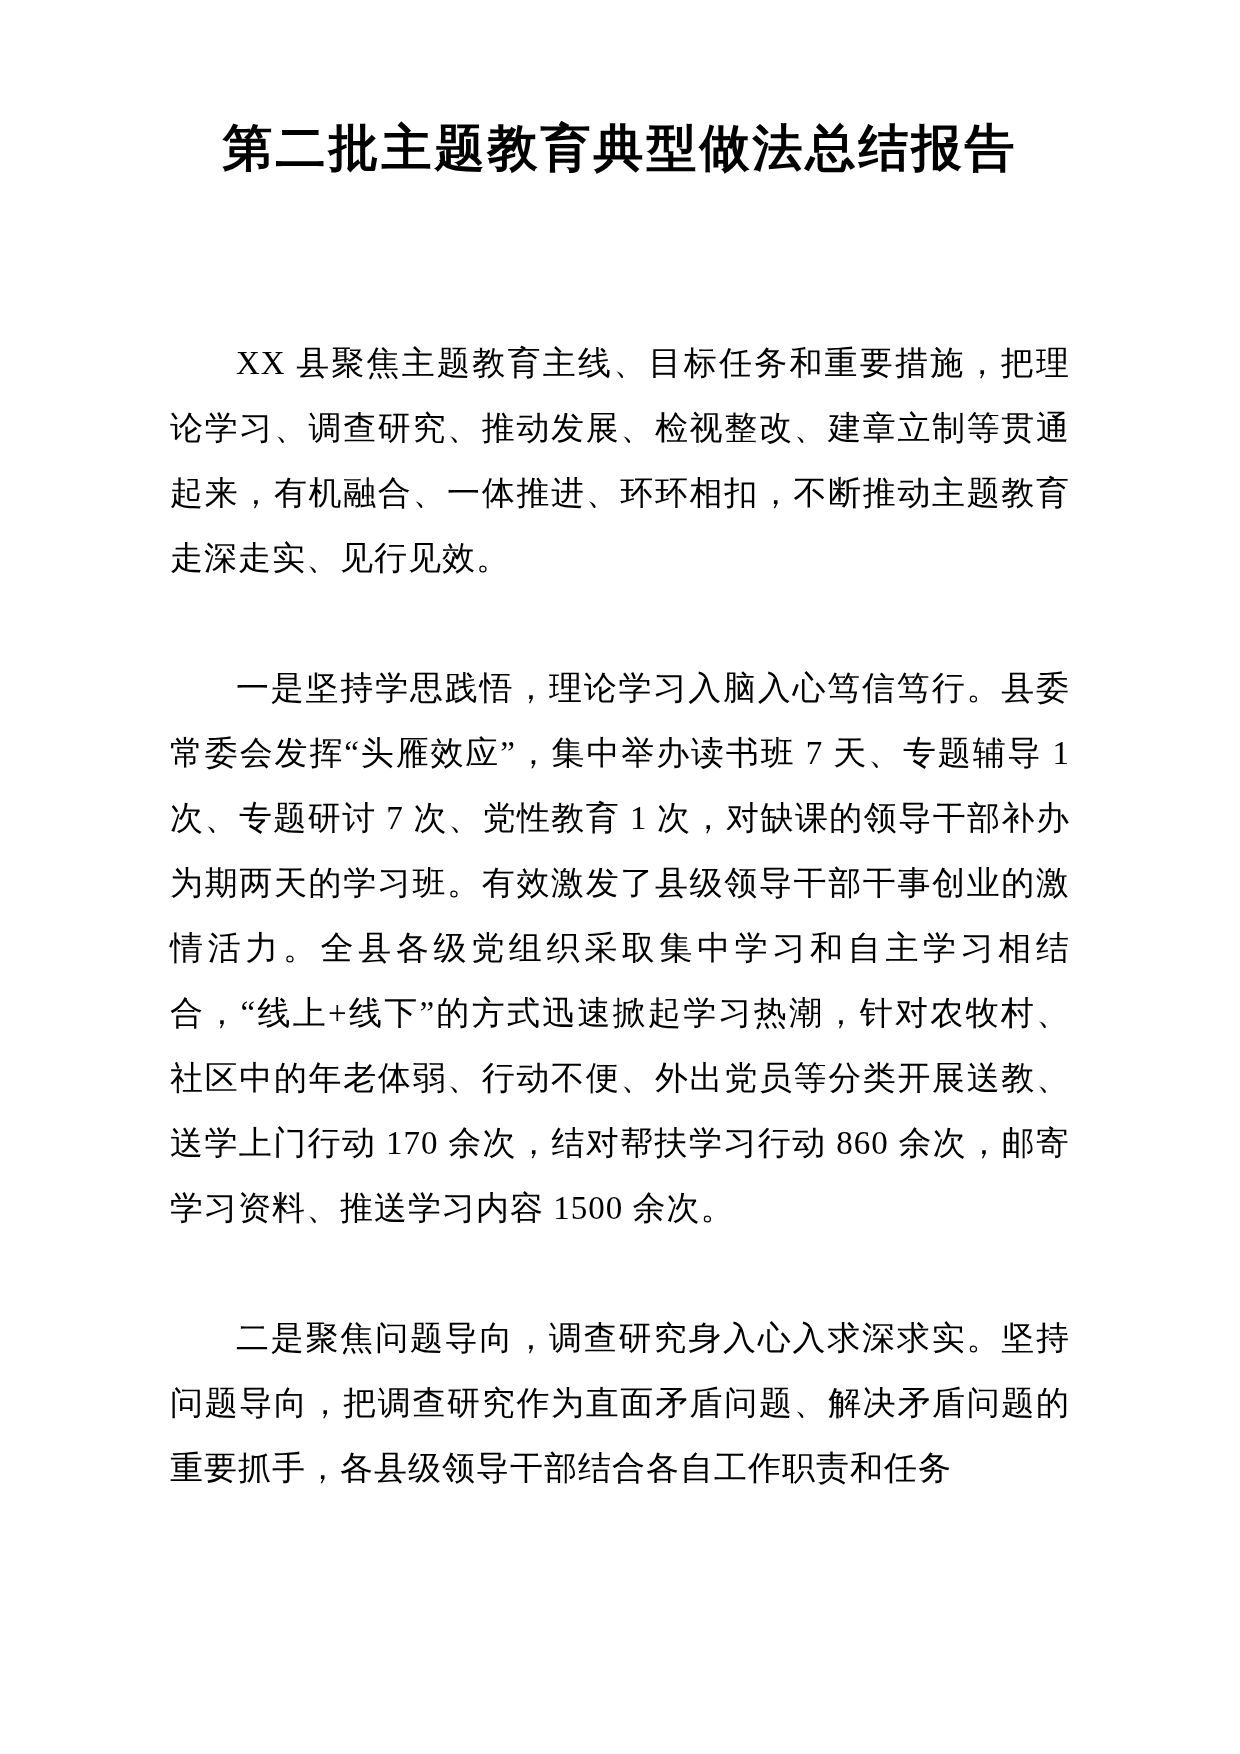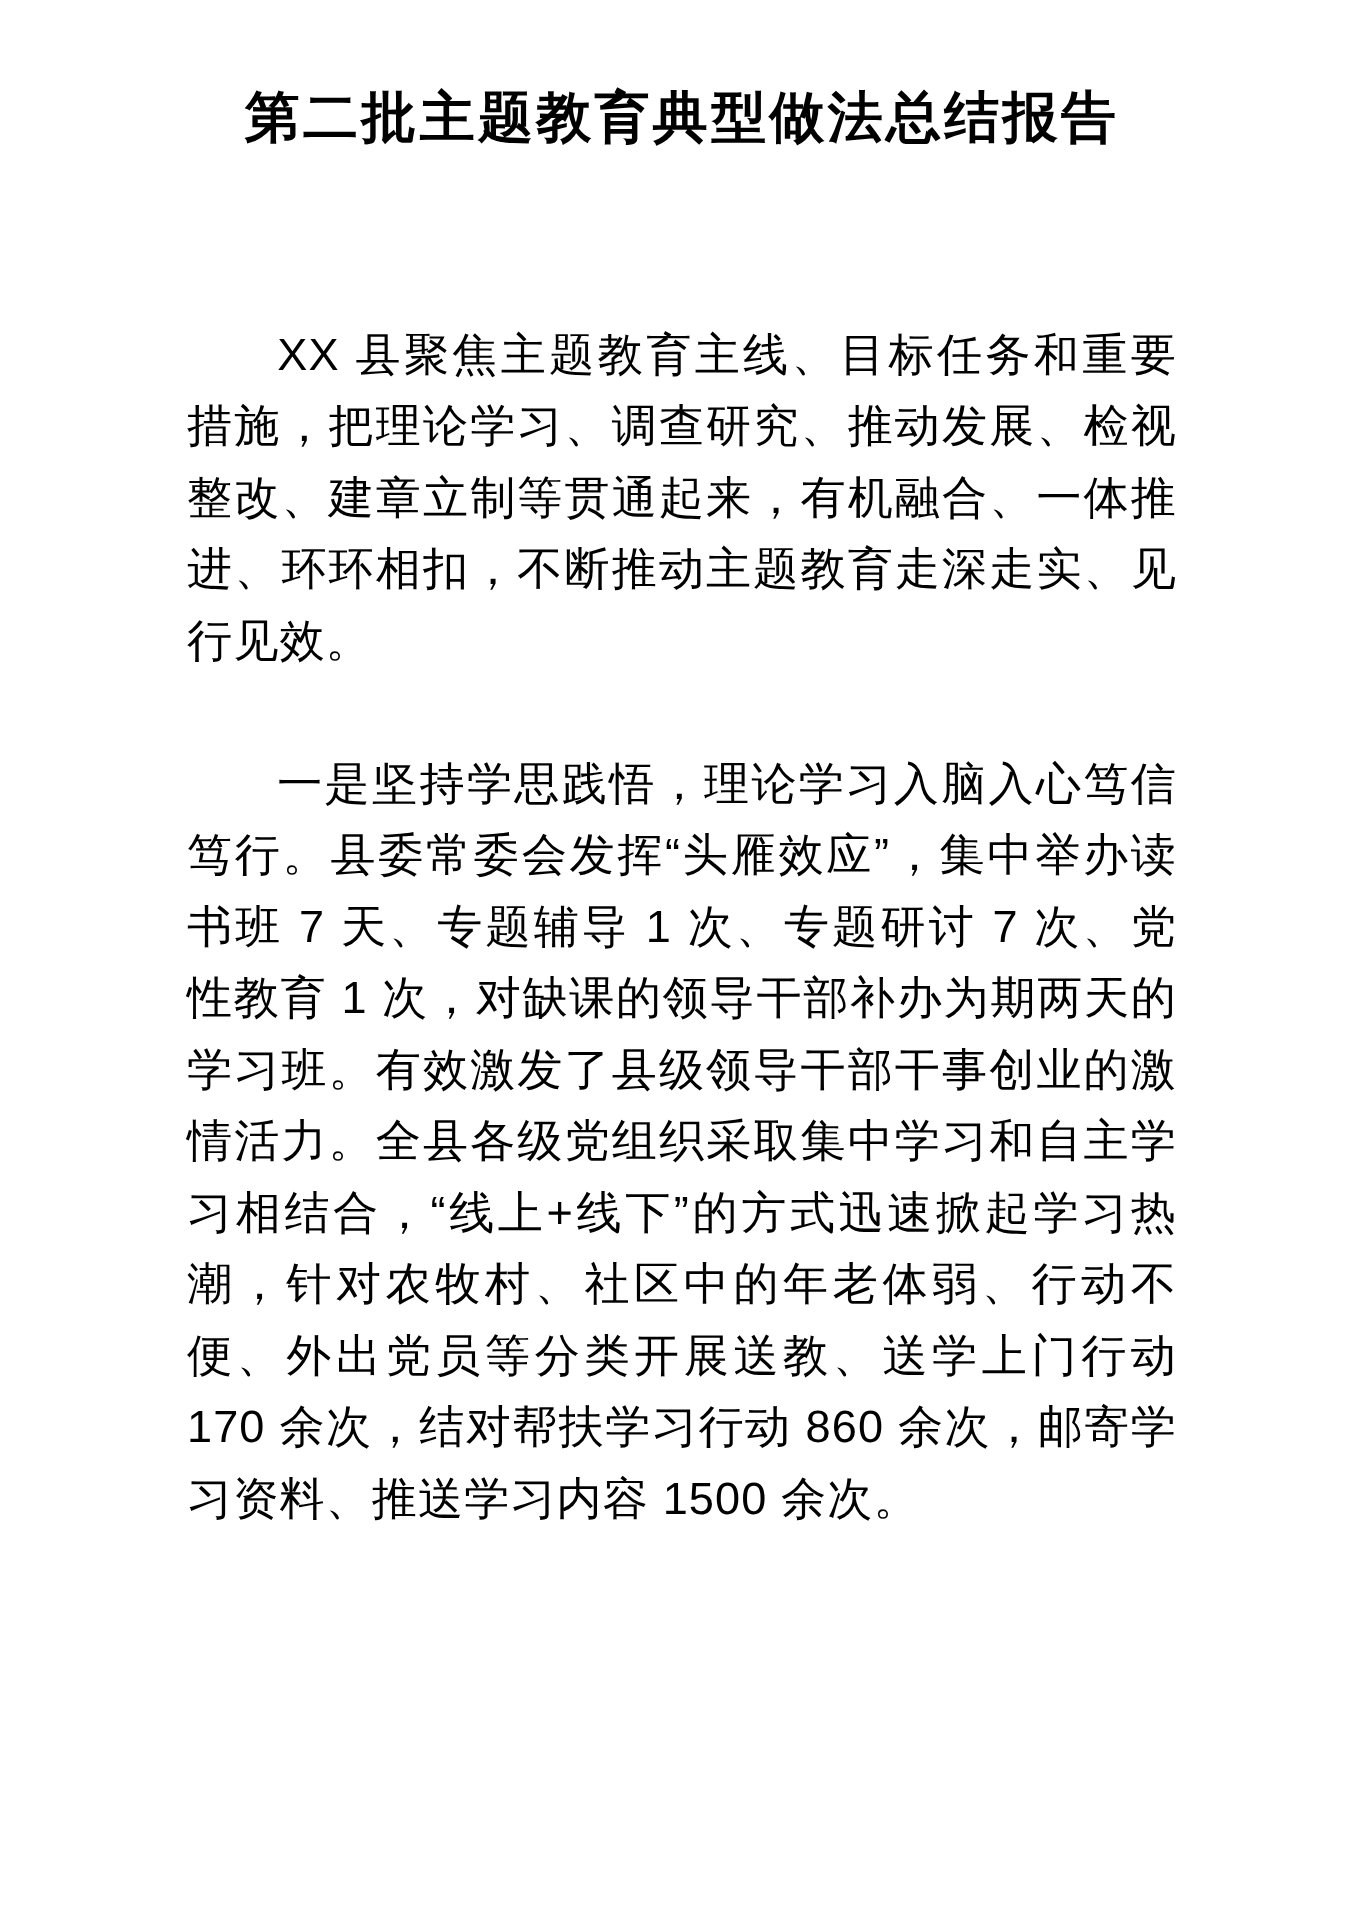--- a/index.html
+++ b/index.html
@@ -6,46 +6,47 @@
     margin: 0;
     padding: 0;
     background: #ffffff;
   }
   .page {
     position: relative;
     width: 1240px;
     height: 1754px;
     background: #ffffff;
     box-sizing: border-box;
-    padding: 76px 170px 0 170px;
+    padding: 117px 170px 0 170px;
     overflow: hidden;
-    font-family: Liberation Sans, sans-serif;
+    font-family: Liberation Serif, serif;
     color: #000000;
   }
   .doc-title {
     margin: 0 0 152px 0;
     font-size: 50px;
     line-height: 62px;
     font-weight: 700;
     text-align: center;
     letter-spacing: 3px;
     white-space: nowrap;
   }
   .doc-body p {
     margin: 0 0 65px 0;
-    font-size: 41px;
+    font-size: 33px;
     line-height: 65px;
     letter-spacing: 1px;
     text-align: justify;
     text-indent: 2em;
   }
 </style>
 </head>
 <body>
 
 <div class="page">
   <h1 class="doc-title">第二批主题教育典型做法总结报告</h1>
 
   <div class="doc-body">
     <p>XX 县聚焦主题教育主线、目标任务和重要措施，把理论学习、调查研究、推动发展、检视整改、建章立制等贯通起来，有机融合、一体推进、环环相扣，不断推动主题教育走深走实、见行见效。</p>
     <p>一是坚持学思践悟，理论学习入脑入心笃信笃行。县委常委会发挥“头雁效应”，集中举办读书班 7 天、专题辅导 1 次、专题研讨 7 次、党性教育 1 次，对缺课的领导干部补办为期两天的学习班。有效激发了县级领导干部干事创业的激情活力。全县各级党组织采取集中学习和自主学习相结合，“线上+线下”的方式迅速掀起学习热潮，针对农牧村、社区中的年老体弱、行动不便、外出党员等分类开展送教、送学上门行动 170 余次，结对帮扶学习行动 860 余次，邮寄学习资料、推送学习内容 1500 余次。</p>
+    <p>二是聚焦问题导向，调查研究身入心入求深求实。坚持问题导向，把调查研究作为直面矛盾问题、解决矛盾问题的重要抓手，各县级领导干部结合各自工作职责和任务</p>
   </div>
 </div>
 
 </body></html>

